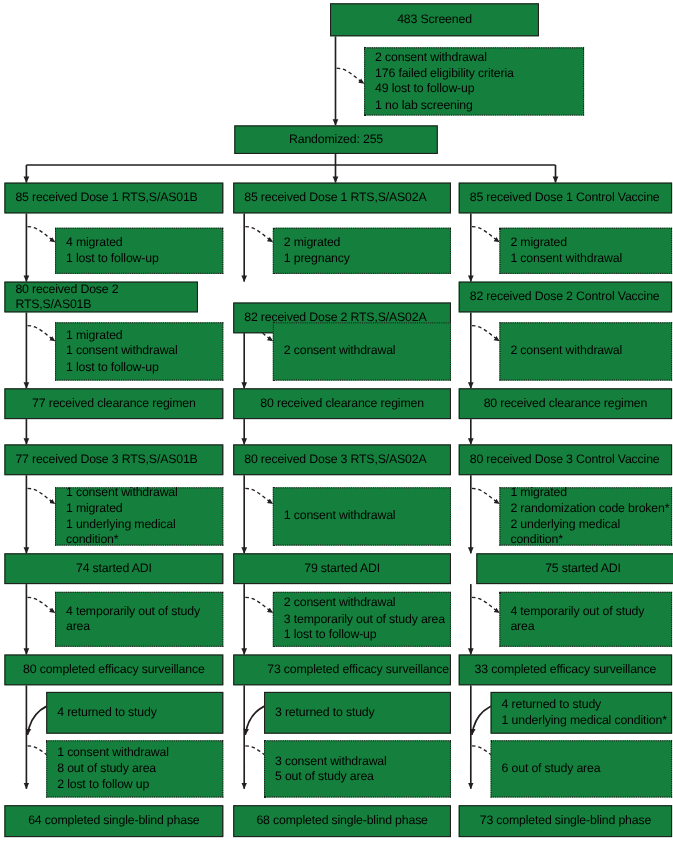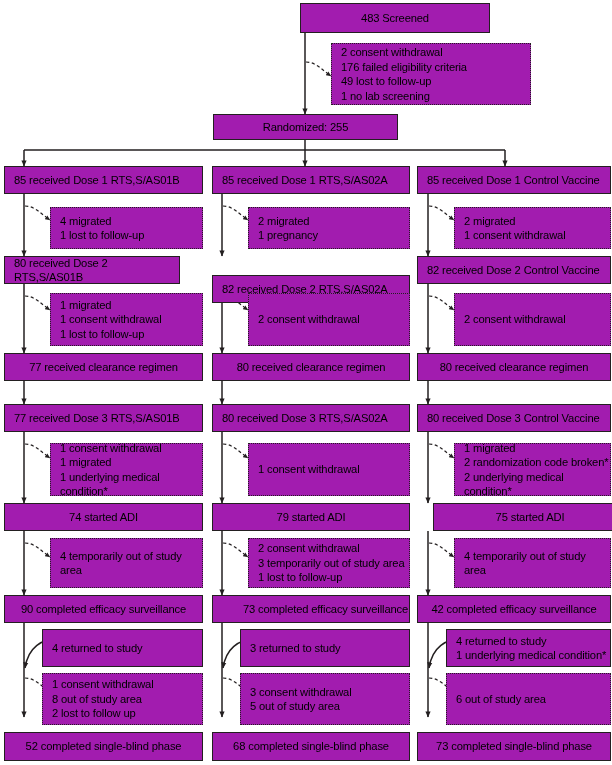--- a/index.html
+++ b/index.html
@@ -20,21 +20,21 @@
     position: absolute;
     left: 0; top: 0;
     width: 612px;
     height: 765px;
   }
 
   
   .box {
     position: absolute;
     box-sizing: border-box;
-    background: #a21caf;
+    background: #15803d;
     display: flex;
     align-items: center;
     font-size: 11.2px;
     line-height: 14.5px;
     letter-spacing: -0.15px;
     white-space: pre-line;
   }
   .box.solid {
     border: 1.4px solid #231f20;
   }
@@ -193,32 +193,32 @@
   </div>
 
   <div class="box solid center" style="left:4px; top:503px; width:199px; height:28px;">
     <span class="txt">74 started ADI</span>
   </div>
   <div class="box dotted left" style="left:50px; top:538px; width:153px; height:50px;">
     <span class="txt">4 temporarily out of study area</span>
   </div>
 
   <div class="box solid center" style="left:4px; top:595px; width:199px; height:28px;">
-    <span class="txt">90 completed efficacy surveillance</span>
+    <span class="txt">80 completed efficacy surveillance</span>
   </div>
   <div class="box solid left" style="left:42px; top:629px; width:161px; height:38px;">
     <span class="txt">4 returned to study</span>
   </div>
   <div class="box dotted left" style="left:42px; top:673px; width:161px; height:52px;">
     <span class="txt">1 consent withdrawal
 8 out of study area
 2 lost to follow up</span>
   </div>
   <div class="box solid center" style="left:4px; top:732px; width:199px; height:29px;">
-    <span class="txt">52 completed single-blind phase</span>
+    <span class="txt">64 completed single-blind phase</span>
   </div>
 
   <div class="box solid left" style="left:212px; top:166px; width:198px; height:28px;">
     <span class="txt">85 received Dose 1 RTS,S/AS02A</span>
   </div>
   <div class="box dotted left" style="left:248px; top:207px; width:162px; height:42px;">
     <span class="txt">2 migrated
 1 pregnancy</span>
   </div>
 
@@ -292,21 +292,21 @@
   </div>
 
   <div class="box solid center" style="left:433px; top:503px; width:194px; height:28px;">
     <span class="txt">75 started ADI</span>
   </div>
   <div class="box dotted left" style="left:454px; top:538px; width:157px; height:50px;">
     <span class="txt">4 temporarily out of study area</span>
   </div>
 
   <div class="box solid center" style="left:417px; top:595px; width:194px; height:28px;">
-    <span class="txt">42 completed efficacy surveillance</span>
+    <span class="txt">33 completed efficacy surveillance</span>
   </div>
   <div class="box solid left" style="left:446px; top:629px; width:165px; height:38px;">
     <span class="txt">4 returned to study
 1 underlying medical condition*</span>
   </div>
   <div class="box dotted left" style="left:446px; top:673px; width:165px; height:52px;">
     <span class="txt">6 out of study area</span>
   </div>
   <div class="box solid center" style="left:417px; top:732px; width:194px; height:29px;">
     <span class="txt">73 completed single-blind phase</span>

